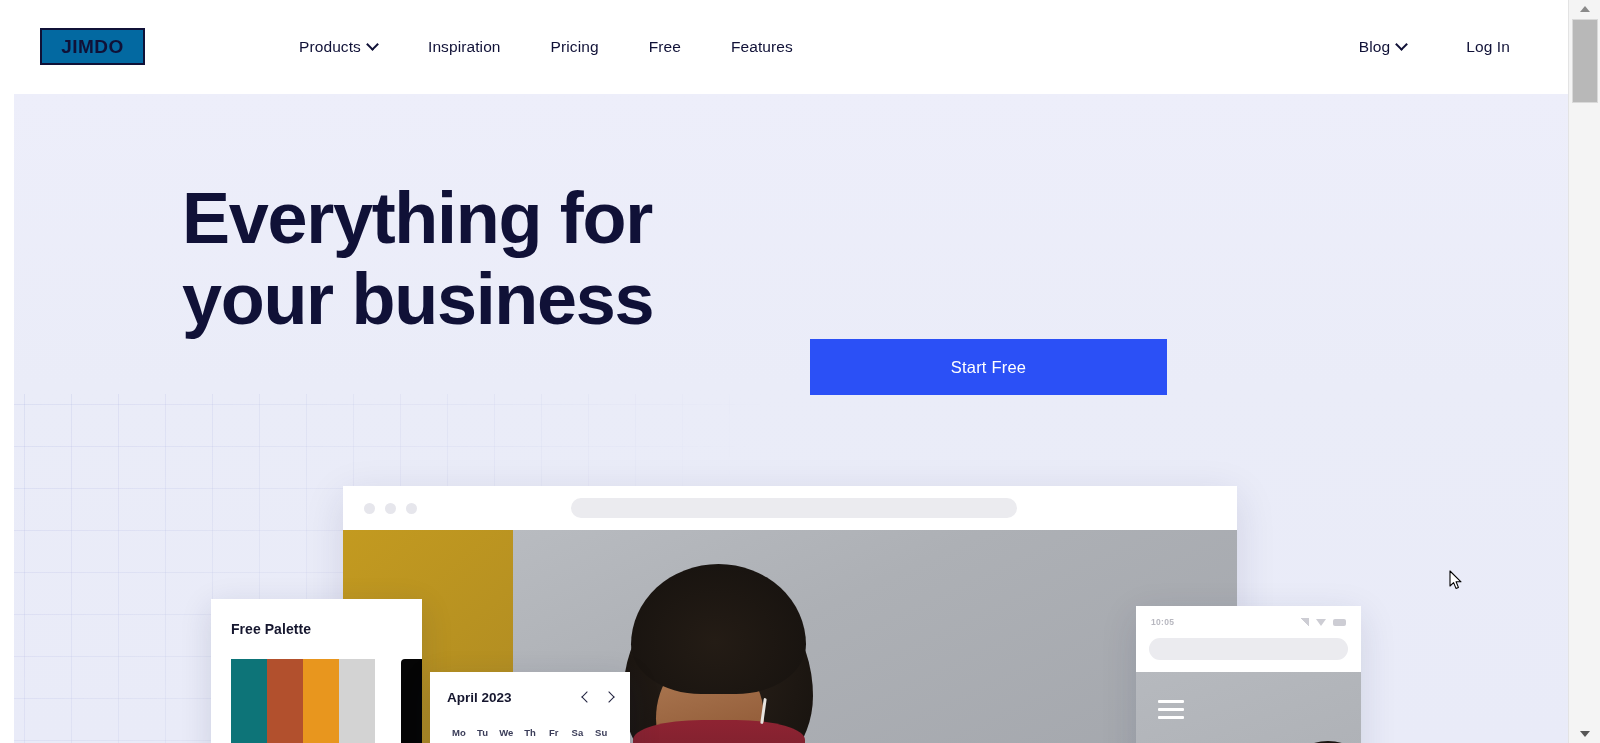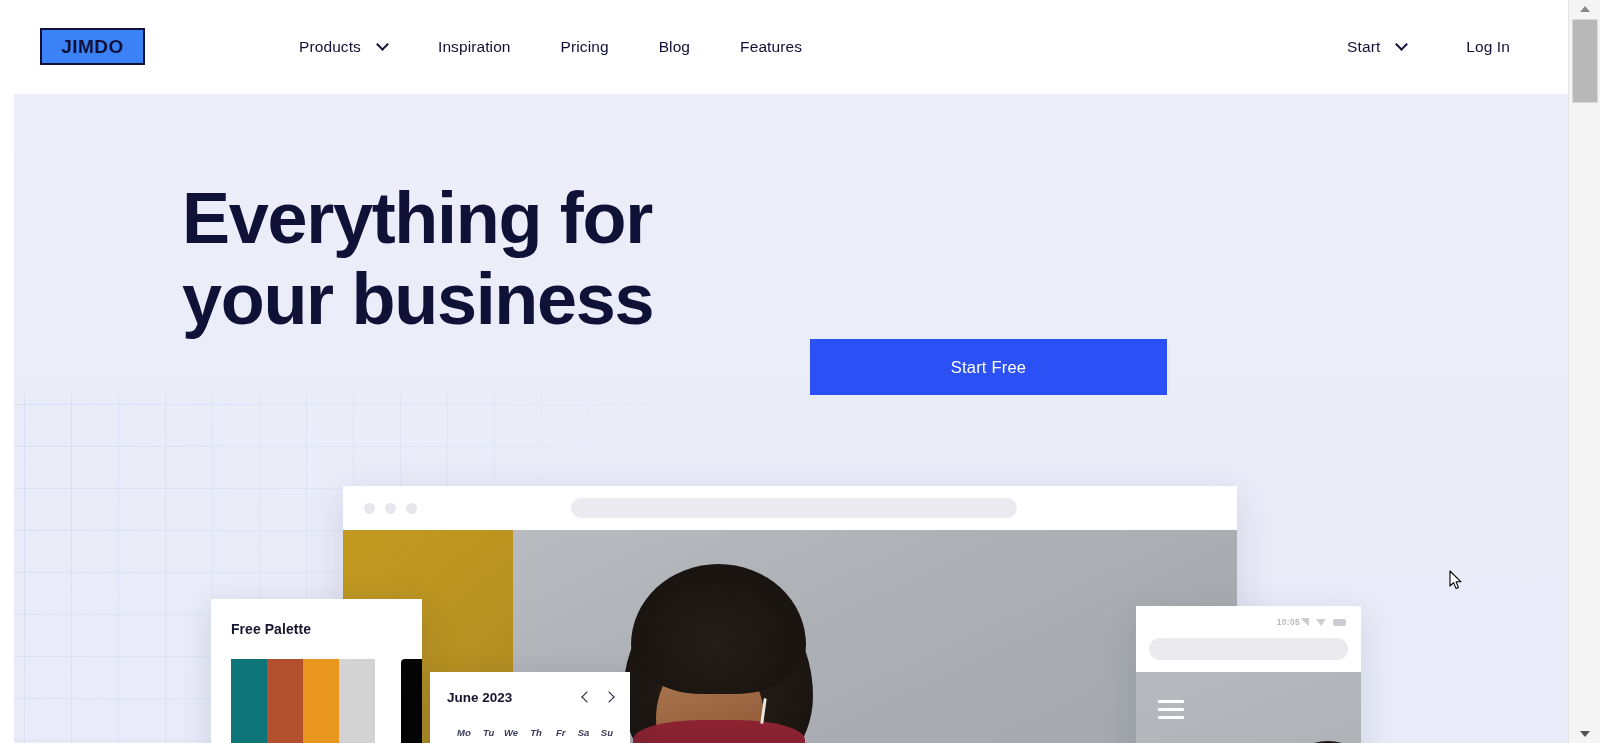--- a/index.html
+++ b/index.html
@@ -45,21 +45,21 @@
   #logo {
     position: absolute;
     left: 40px;
     top: 28px;
     width: 105px;
     height: 37px;
     border: 2.5px solid #101137;
     display: flex;
     align-items: center;
     justify-content: center;
-    background: #3b82f6;
+    background: #0369a1;
   }
   #logo .logo-text {
     font-size: 19px;
     font-weight: 800;
     letter-spacing: 0.5px;
     color: #101137;
     font-family: "Liberation Sans", sans-serif;
   }
 
   #main-nav {
@@ -71,21 +71,21 @@
     align-items: center;
     gap: 0;
   }
   .nav-item {
     font-size: 15.5px;
     color: #101137;
     cursor: pointer;
     white-space: nowrap;
     display: flex;
     align-items: center;
-    gap: 17px;
+    gap: 7px;
     padding: 0 0;
     margin-right: 50px;
     letter-spacing: 0.1px;
     text-align: right;
   }
   .nav-item:last-child { margin-right: 0; }
   .caret {
     display: inline-block;
     width: 10px;
     height: 10px;
@@ -369,42 +369,41 @@
   #calendar-days {
     margin-top: 22px;
     display: grid;
     grid-template-columns: repeat(7, 1fr);
     gap: 0;
   }
   .cal-day {
     font-size: 9.5px;
     font-weight: 700;
     color: #3a3c58;
-    text-align: right;
-    font-style: italic;
+    text-align: center;
   }
 
   
   #phone-mockup {
     position: absolute;
     left: 1122px;
     top: 512px;
     width: 225px;
     height: 231px;
     background: #ffffff;
     box-shadow: 0 10px 34px rgba(30,35,80,0.13);
     z-index: 7;
     overflow: hidden;
   }
   #phone-status {
     position: relative;
     height: 32px;
     display: flex;
     align-items: center;
-    justify-content: flex-end;
+    justify-content: space-between;
     padding: 16px 15px;
     background: #ffffff;
   }
   #phone-time {
     font-size: 8.5px;
     font-weight: 700;
     color: #b8b8c0;
     letter-spacing: 0.3px;
   }
   #phone-icons {
@@ -538,32 +537,32 @@
 
         <div class="nav-item">
           <span>Inspiration</span>
         </div>
 
         <div class="nav-item">
           <span>Pricing</span>
         </div>
 
         <div class="nav-item">
-          <span>Blog</span>
+          <span>Free</span>
         </div>
 
         <div class="nav-item">
           <span>Features</span>
         </div>
 
       </nav>
 
       <div id="right-nav">
         <div class="nav-item" style="margin-right:0;">
-          <span>Start</span>
+          <span>Blog</span>
           <span class="caret"></span>
         </div>
         <div class="nav-item" style="margin-right:0;">
           <span>Log In</span>
         </div>
       </div>
 
     </header>
 
     <section id="hero">
@@ -603,21 +602,21 @@
           <span class="swatch" style="background:#0d7478;"></span>
           <span class="swatch" style="background:#b2502d;"></span>
           <span class="swatch" style="background:#e8961e;"></span>
           <span class="swatch" style="background:#d3d3d3;"></span>
           <span class="swatch spaced" style="background:#050505;"></span>
         </div>
       </div>
 
       <div id="calendar-card">
         <div id="calendar-head">
-          <span id="calendar-month">June 2023</span>
+          <span id="calendar-month">April 2023</span>
           <span id="calendar-arrows">
             <span class="cal-arrow prev"></span>
             <span class="cal-arrow next"></span>
           </span>
         </div>
         <div id="calendar-days">
           <span class="cal-day">Mo</span>
           <span class="cal-day">Tu</span>
           <span class="cal-day">We</span>
           <span class="cal-day">Th</span>

